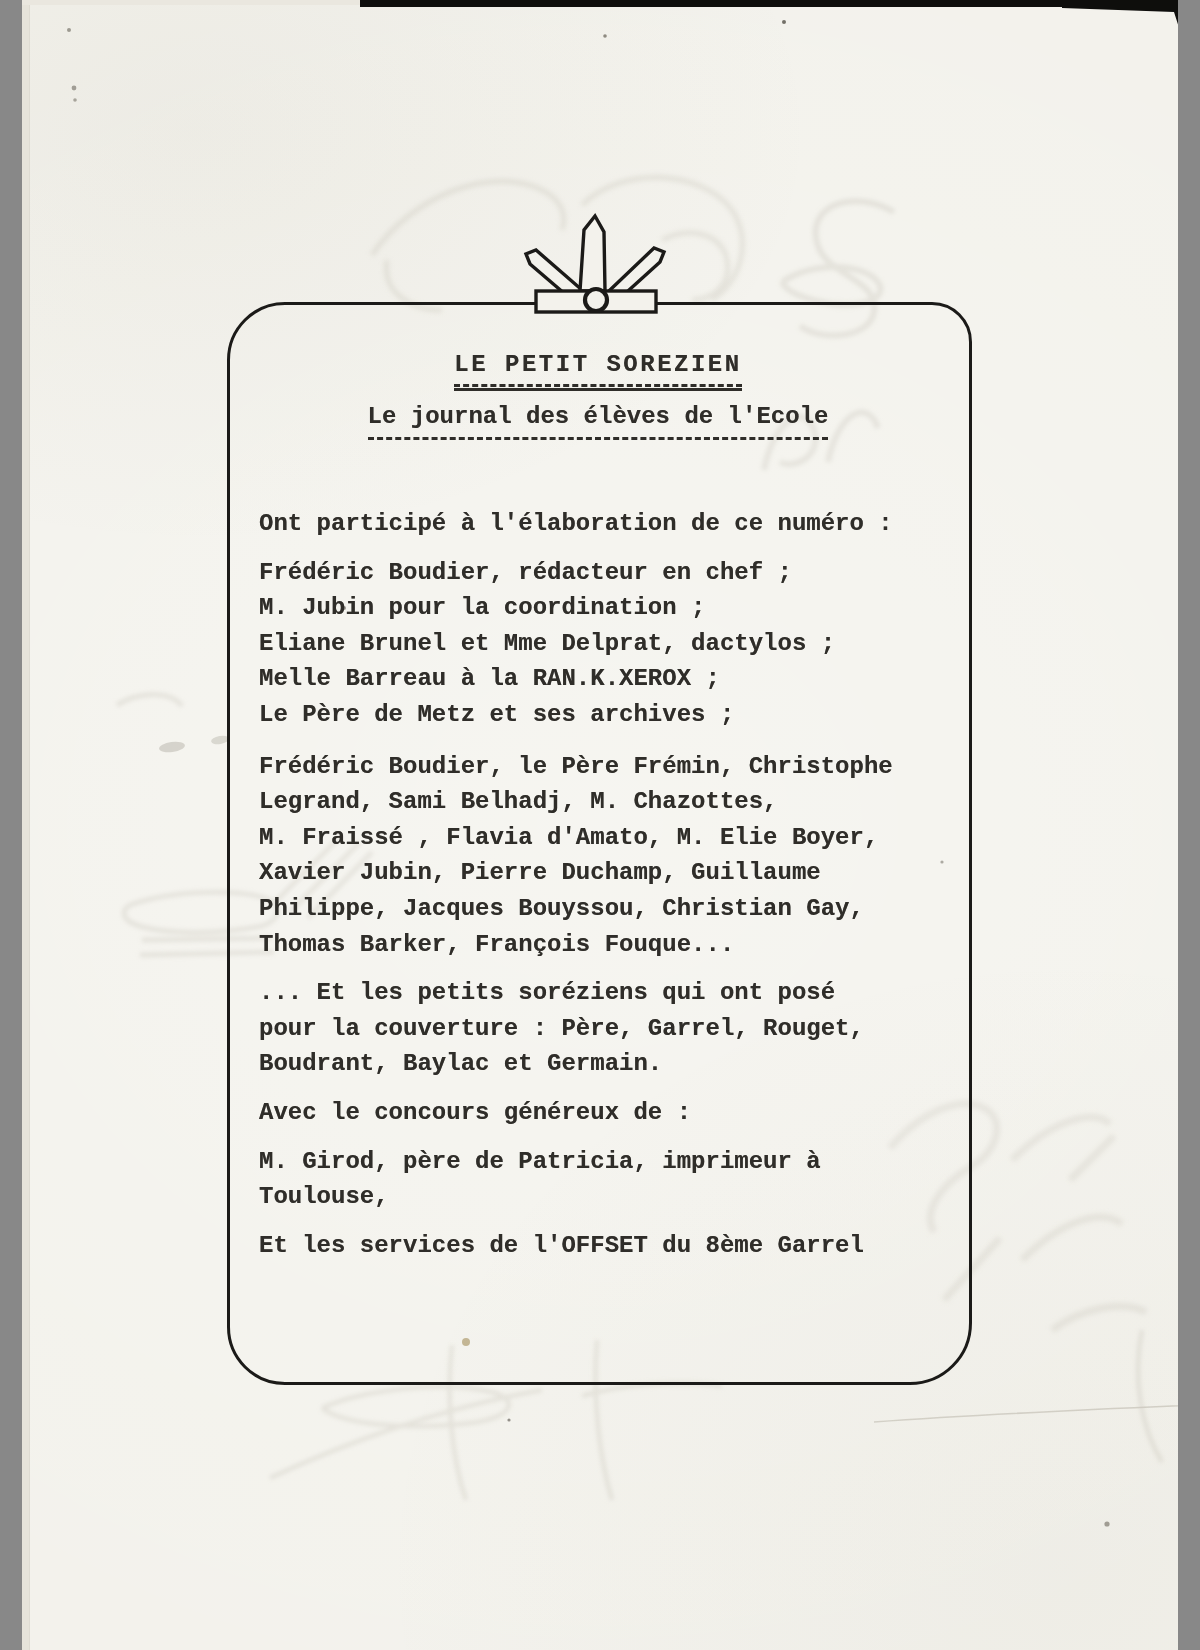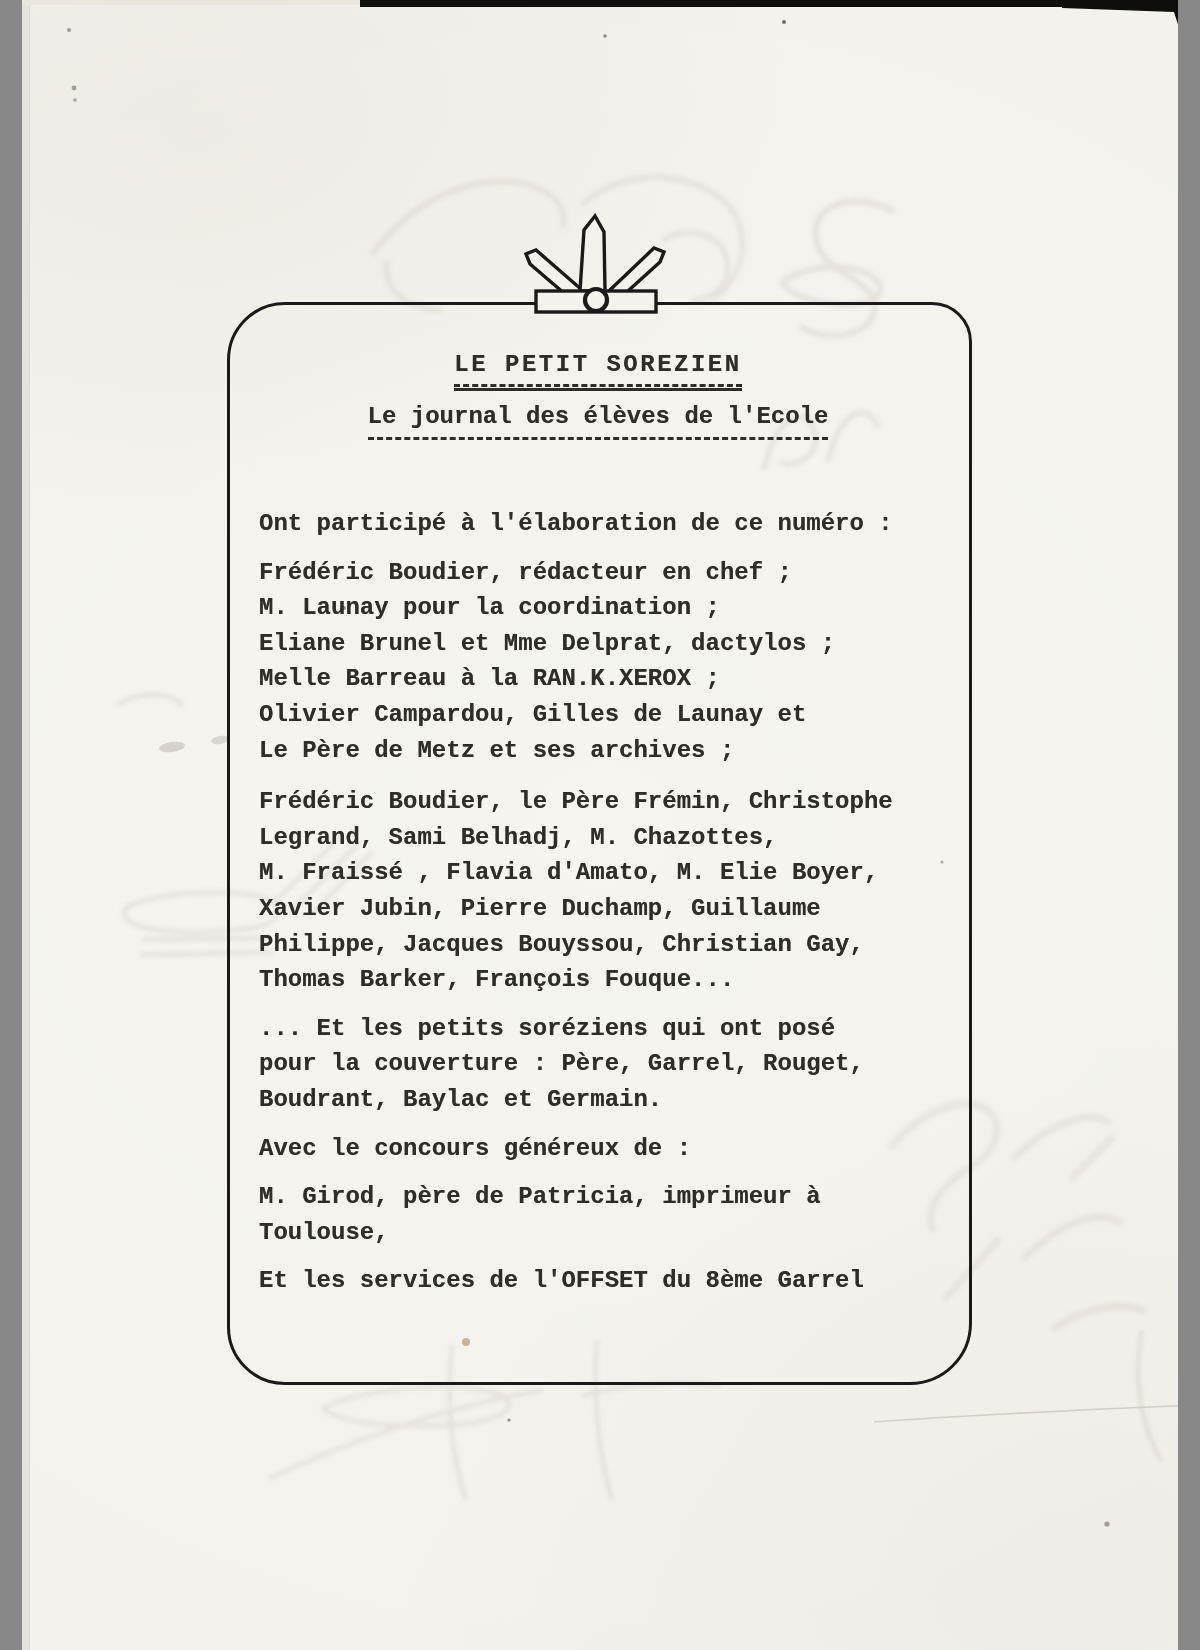--- a/index.html
+++ b/index.html
@@ -164,24 +164,23 @@
     <div class="subtitle-wrap">
       <span class="subtitle">Le journal des élèves de l'Ecole</span>
     </div>
 
     <div class="para">
       <div class="line">Ont participé à l'élaboration de ce numéro :</div>
     </div>
 
     <div class="para gap-lg">
       <div class="line">Frédéric Boudier, rédacteur en chef ;</div>
-      <div class="line">M. Launay pour la coordination ;</div>
+      <div class="line">M. Jubin pour la coordination ;</div>
       <div class="line">Eliane Brunel et Mme Delprat, dactylos ;</div>
       <div class="line">Melle Barreau à la RAN.K.XEROX ;</div>
-      <div class="line">Olivier Campardou, Gilles de Launay et</div>
       <div class="line">Le Père de Metz et ses archives ;</div>
     </div>
 
     <div class="para">
       <div class="line">Frédéric Boudier, le Père Frémin, Christophe</div>
       <div class="line">Legrand, Sami Belhadj, M. Chazottes,</div>
       <div class="line">M. Fraissé , Flavia d'Amato, M. Elie Boyer,</div>
       <div class="line">Xavier Jubin, Pierre Duchamp, Guillaume</div>
       <div class="line">Philippe, Jacques Bouyssou, Christian Gay,</div>
       <div class="line">Thomas Barker, François Fouque...</div>

